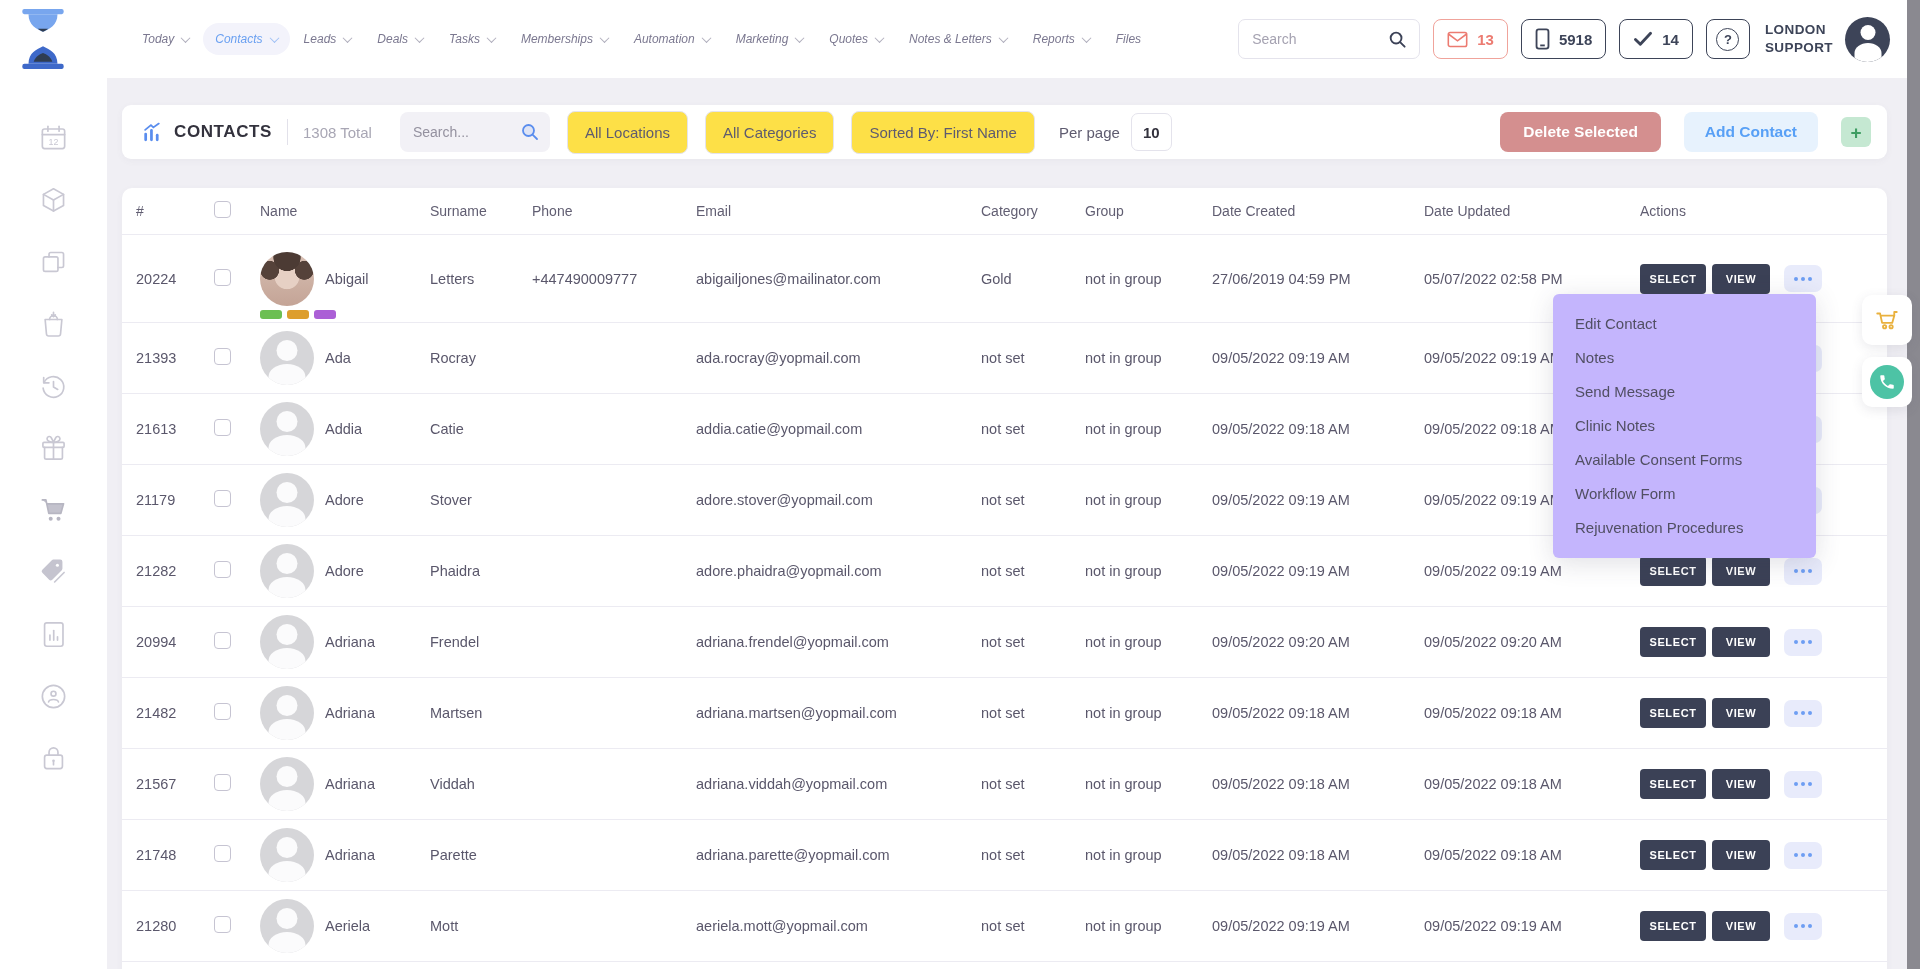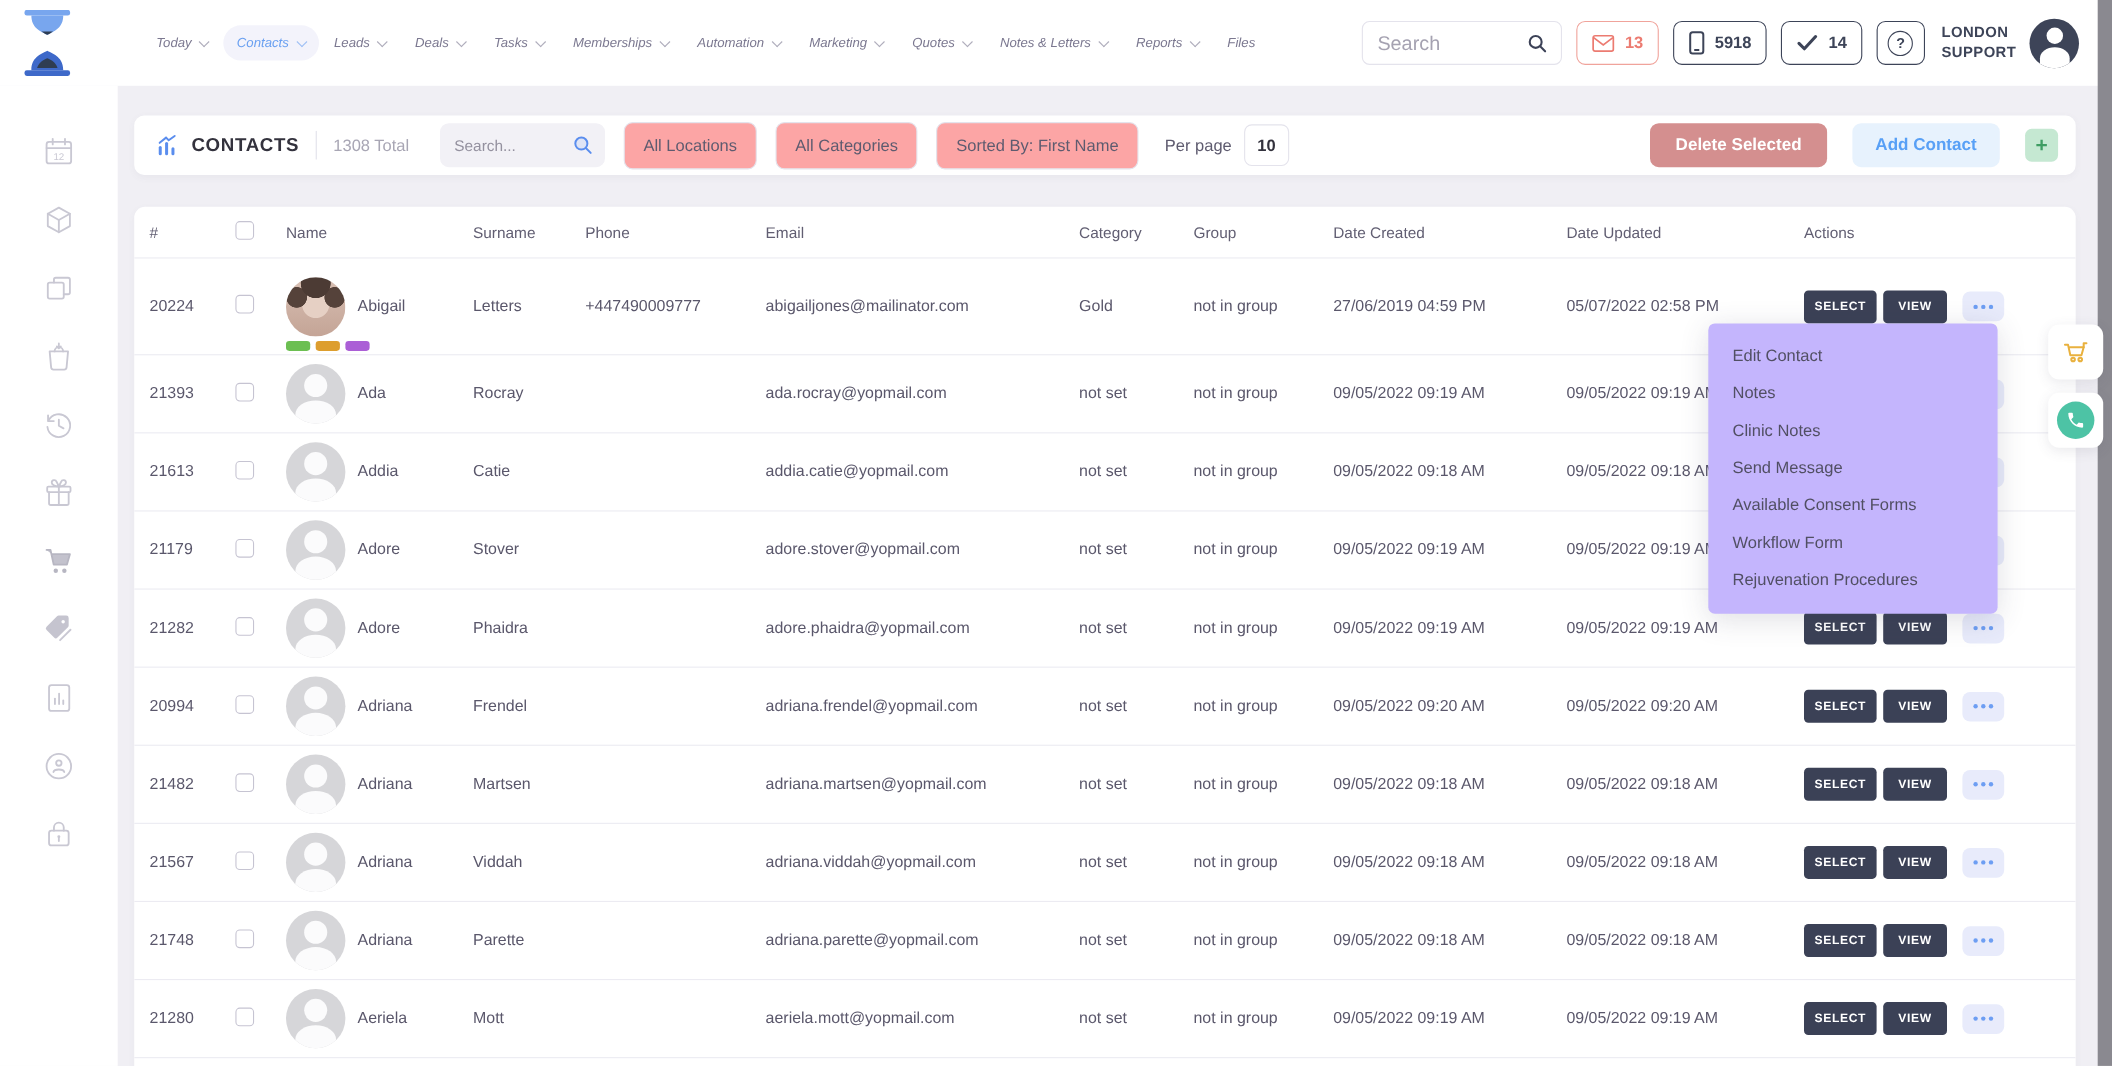--- a/index.html
+++ b/index.html
@@ -12,21 +12,21 @@
             display:flex; align-items:center; padding:0 30px 0 18px; z-index:40; }
   .logo { width:50px; height:60px; flex:0 0 auto; }
   .nav { display:flex; align-items:center; gap:2px; margin-left:62px; }
   .nav-item { display:flex; align-items:center; gap:8px; padding:9px 12px; font-size:12px;
               color:#7b7890; border-radius:19px; cursor:pointer; white-space:nowrap;font-style:italic; }
   .nav-item.active { background:#f3f3fb; color:#6aa0f1; }
   .caret { width:7px; height:7px; border-right:1.7px solid currentColor; border-bottom:1.7px solid currentColor;
            transform:rotate(45deg) translate(-1px,-1px); opacity:.6; flex:0 0 auto; }
   .search-top { margin-left:auto; width:182px; height:40px; border:1px solid #e4e3ec; border-radius:7px;
                 display:flex; align-items:center; background:#fff; overflow:hidden; }
-  .search-top input { flex:1; min-width:0; border:0; outline:0; padding:0 13px; font-size:18px; color:#55525f;
+  .search-top input { flex:1; min-width:0; border:0; outline:0; padding:0 13px; font-size:14px; color:#55525f;
                       font-family:inherit; }
   .search-top input::placeholder { color:#a5a2b1; }
   .search-top .mag { width:44px; height:100%; display:flex; align-items:center; justify-content:center; cursor:pointer; }
   .badge { height:40px; border:1.6px solid #3d4458; border-radius:8px; display:flex; align-items:center;
            gap:9px; padding:0 13px; color:#3d4458; font-size:15px; font-weight:700; margin-left:13px; cursor:pointer; }
   .badge.mail { border-color:#f0a39b; color:#ec7b71; }
   .helpbox { width:44px; height:40px; border:1.6px solid #3d4458; border-radius:8px; display:flex;
              align-items:center; justify-content:center; margin-left:13px; cursor:pointer; }
   .helpbox .qc { width:23px; height:23px; border:1.6px solid #3d4458; border-radius:50%; color:#3d4458;
                  font-size:13px; font-weight:700; display:flex; align-items:center; justify-content:center; }
@@ -53,21 +53,21 @@
                   border-radius:9px; box-shadow:0 2px 7px rgba(90,90,120,.05); display:flex;
                   align-items:center; padding:0 16px 0 20px; }
   .tb-title { font-size:17px; font-weight:700; color:#33323d; letter-spacing:.6px; margin-left:11px; }
   .tb-divider { width:1px; height:26px; background:#e2e1ea; margin:0 15px; }
   .tb-total { font-size:15px; color:#a8a6b4; }
   .tb-search { margin-left:28px; width:150px; height:40px; background:#f2f1f6; border-radius:8px;
                display:flex; align-items:center; padding:0 10px 0 13px;gap:12px; }
   .tb-search input { flex:1; min-width:0; border:0; outline:0; background:transparent; font-size:14px;
                      color:#55525f; font-family:inherit; }
   .tb-search input::placeholder { color:#94919f; }
-  .filter-box { height:43px; border:1px solid #e4e3ec; border-radius:8px; background:#fca5a5; display:flex;
+  .filter-box { height:43px; border:1px solid #e4e3ec; border-radius:8px; background:#fde047; display:flex;
                 align-items:center; padding:0 17px; font-size:15px; color:#5e5b6f; margin-left:17px;
                 cursor:pointer; white-space:nowrap; }
   .perpage-label { margin-left:24px; font-size:15px; color:#5e5b6f; }
   .perpage-box { width:41px; height:38px; border:1px solid #e4e3ec; border-radius:7px; margin-left:11px;
                  display:flex; align-items:center; justify-content:center; font-size:15px; font-weight:700;
                  color:#33323d; cursor:pointer; }
   .tb-right { margin-left:auto; display:flex; align-items:center; gap:23px; }
   .btn-delete { height:40px; padding:0 23px; border:0; border-radius:8px; background:#d48f8f; color:#fff;
                 font-size:15.5px; font-weight:700; font-family:inherit; cursor:pointer; }
   .btn-add { height:40px; padding:0 21px; border:0; border-radius:8px; background:#e7f2fd; color:#58a0f6;
@@ -655,22 +655,22 @@
       </button>
     </div>
   </div>
 </div>
   </div>
 </div>
 
 <div class="dropdown">
   <div class="item">Edit Contact</div>
   <div class="item">Notes</div>
+  <div class="item">Send Message</div>
   <div class="item">Clinic Notes</div>
-  <div class="item">Send Message</div>
   <div class="item">Available Consent Forms</div>
   <div class="item">Workflow Form</div>
   <div class="item">Rejuvenation Procedures</div>
 </div>
 
 <div class="float-card float-cart">
   <svg width="26" height="26" viewBox="0 0 24 24" fill="none" stroke="#e9b13e" stroke-width="1.7" stroke-linecap="round" stroke-linejoin="round">
     <path d="M3 6 h2.6 l1.9 8.7 h9.3 l1.9 -6.7 H7.2"></path>
     <path d="M18.7 8 V4.6 h2.3"></path>
     <circle cx="9.8" cy="18.3" r="1.5"></circle>

